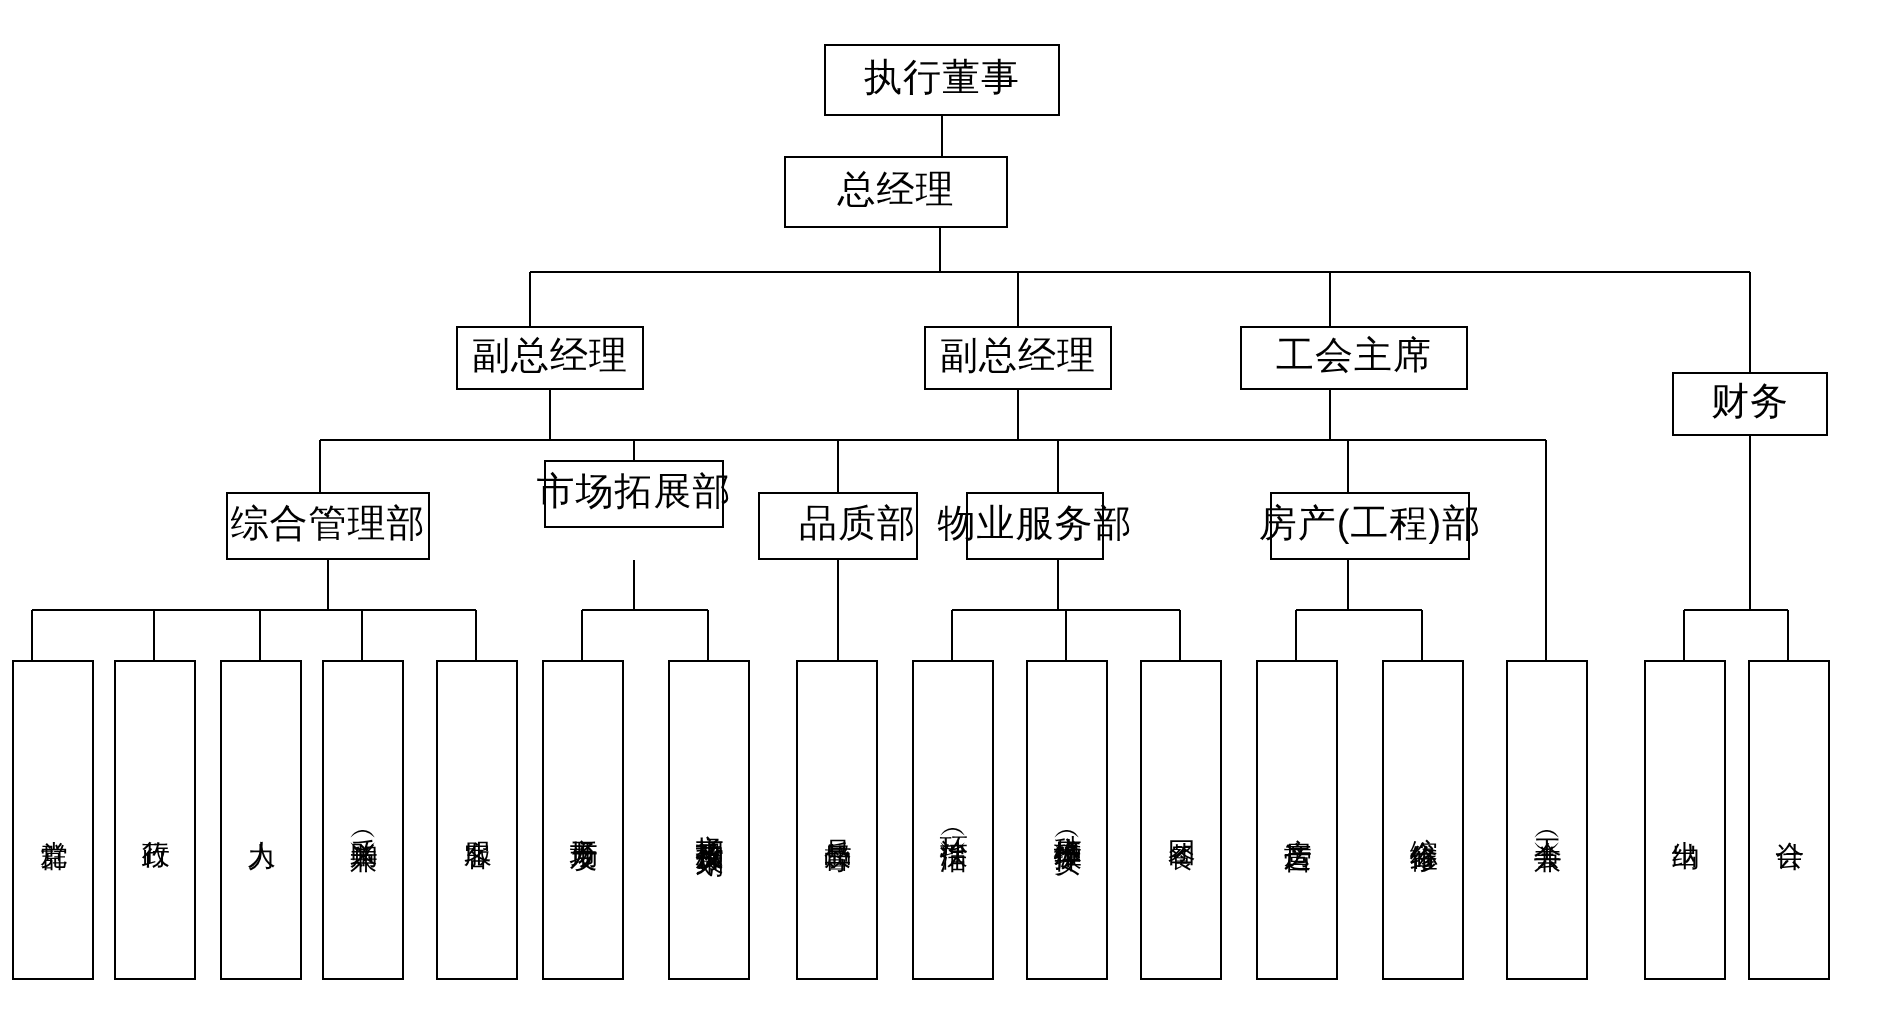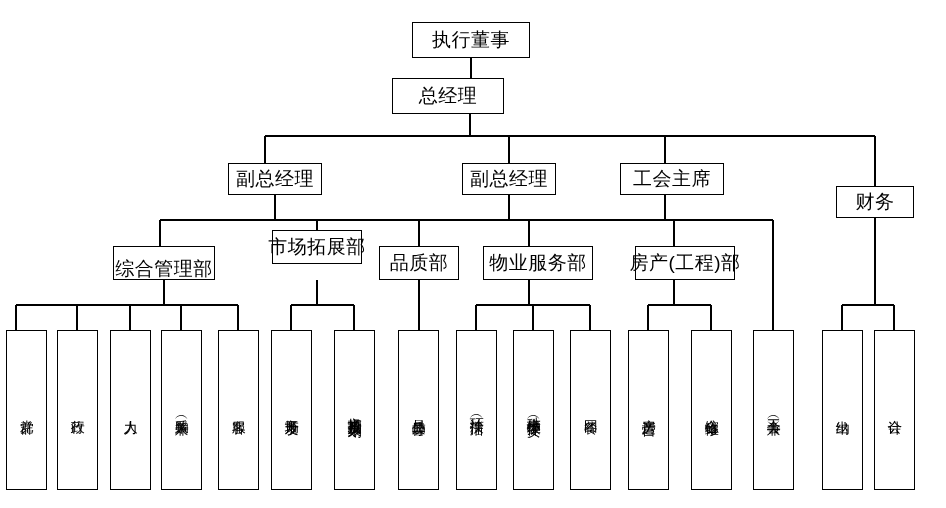--- a/index.html
+++ b/index.html
@@ -106,36 +106,36 @@
       </div>
       <div class="node horiz" style="left: 392px; top: 78px; width: 112px; height: 36px;">
         <span>总经理</span>
       </div>
       <div class="node horiz" style="left: 228px; top: 163px; width: 94px; height: 32px;">
         <span>副总经理</span>
       </div>
       <div class="node horiz" style="left: 462px; top: 163px; width: 94px; height: 32px;">
         <span>副总经理</span>
       </div>
-      <div class="node horiz" style="left: 620px; top: 163px; width: 104px; height: 32px;">
+      <div class="node horiz" style="left: 620px; top: 163px; width: 114px; height: 32px;">
         <span>工会主席</span>
       </div>
       <div class="node horiz" style="left: 836px; top: 186px; width: 78px; height: 32px; align-items: center;">
         <span>财务</span>
       </div>
-      <div class="node horiz" style="left: 113px; top: 246px; width: 102px; height: 34px; align-items: flex-end;">
+      <div class="node horiz" style="left: 113px; top: 246px; width: 102px; height: 34px;">
         <span>综合管理部</span>
       </div>
       <div class="node horiz" style="left: 272px; top: 230px; width: 90px; height: 34px;">
         <span>市场拓展部</span>
       </div>
-      <div class="node horiz" style="left: 379px; top: 246px; width: 80px; height: 34px;">
+      <div class="node horiz" style="left: 379px; top: 246px; width: 80px; height: 34px; justify-content: flex-end;">
         <span>品质部</span>
       </div>
-      <div class="node horiz" style="left: 483px; top: 246px; width: 110px; height: 34px;">
+      <div class="node horiz" style="left: 483px; top: 246px; width: 69px; height: 34px;">
         <span>物业服务部</span>
       </div>
       <div class="node horiz" style="left: 635px; top: 246px; width: 100px; height: 34px;">
         <span>房产(工程)部</span>
       </div>
       <div class="node vert" style="left: 6px; top: 330px; width: 41px; height: 160px;">
         <span>党群</span>
       </div>
       <div class="node vert" style="left: 57px; top: 330px; width: 41px; height: 160px;">
         <span>行政</span>

